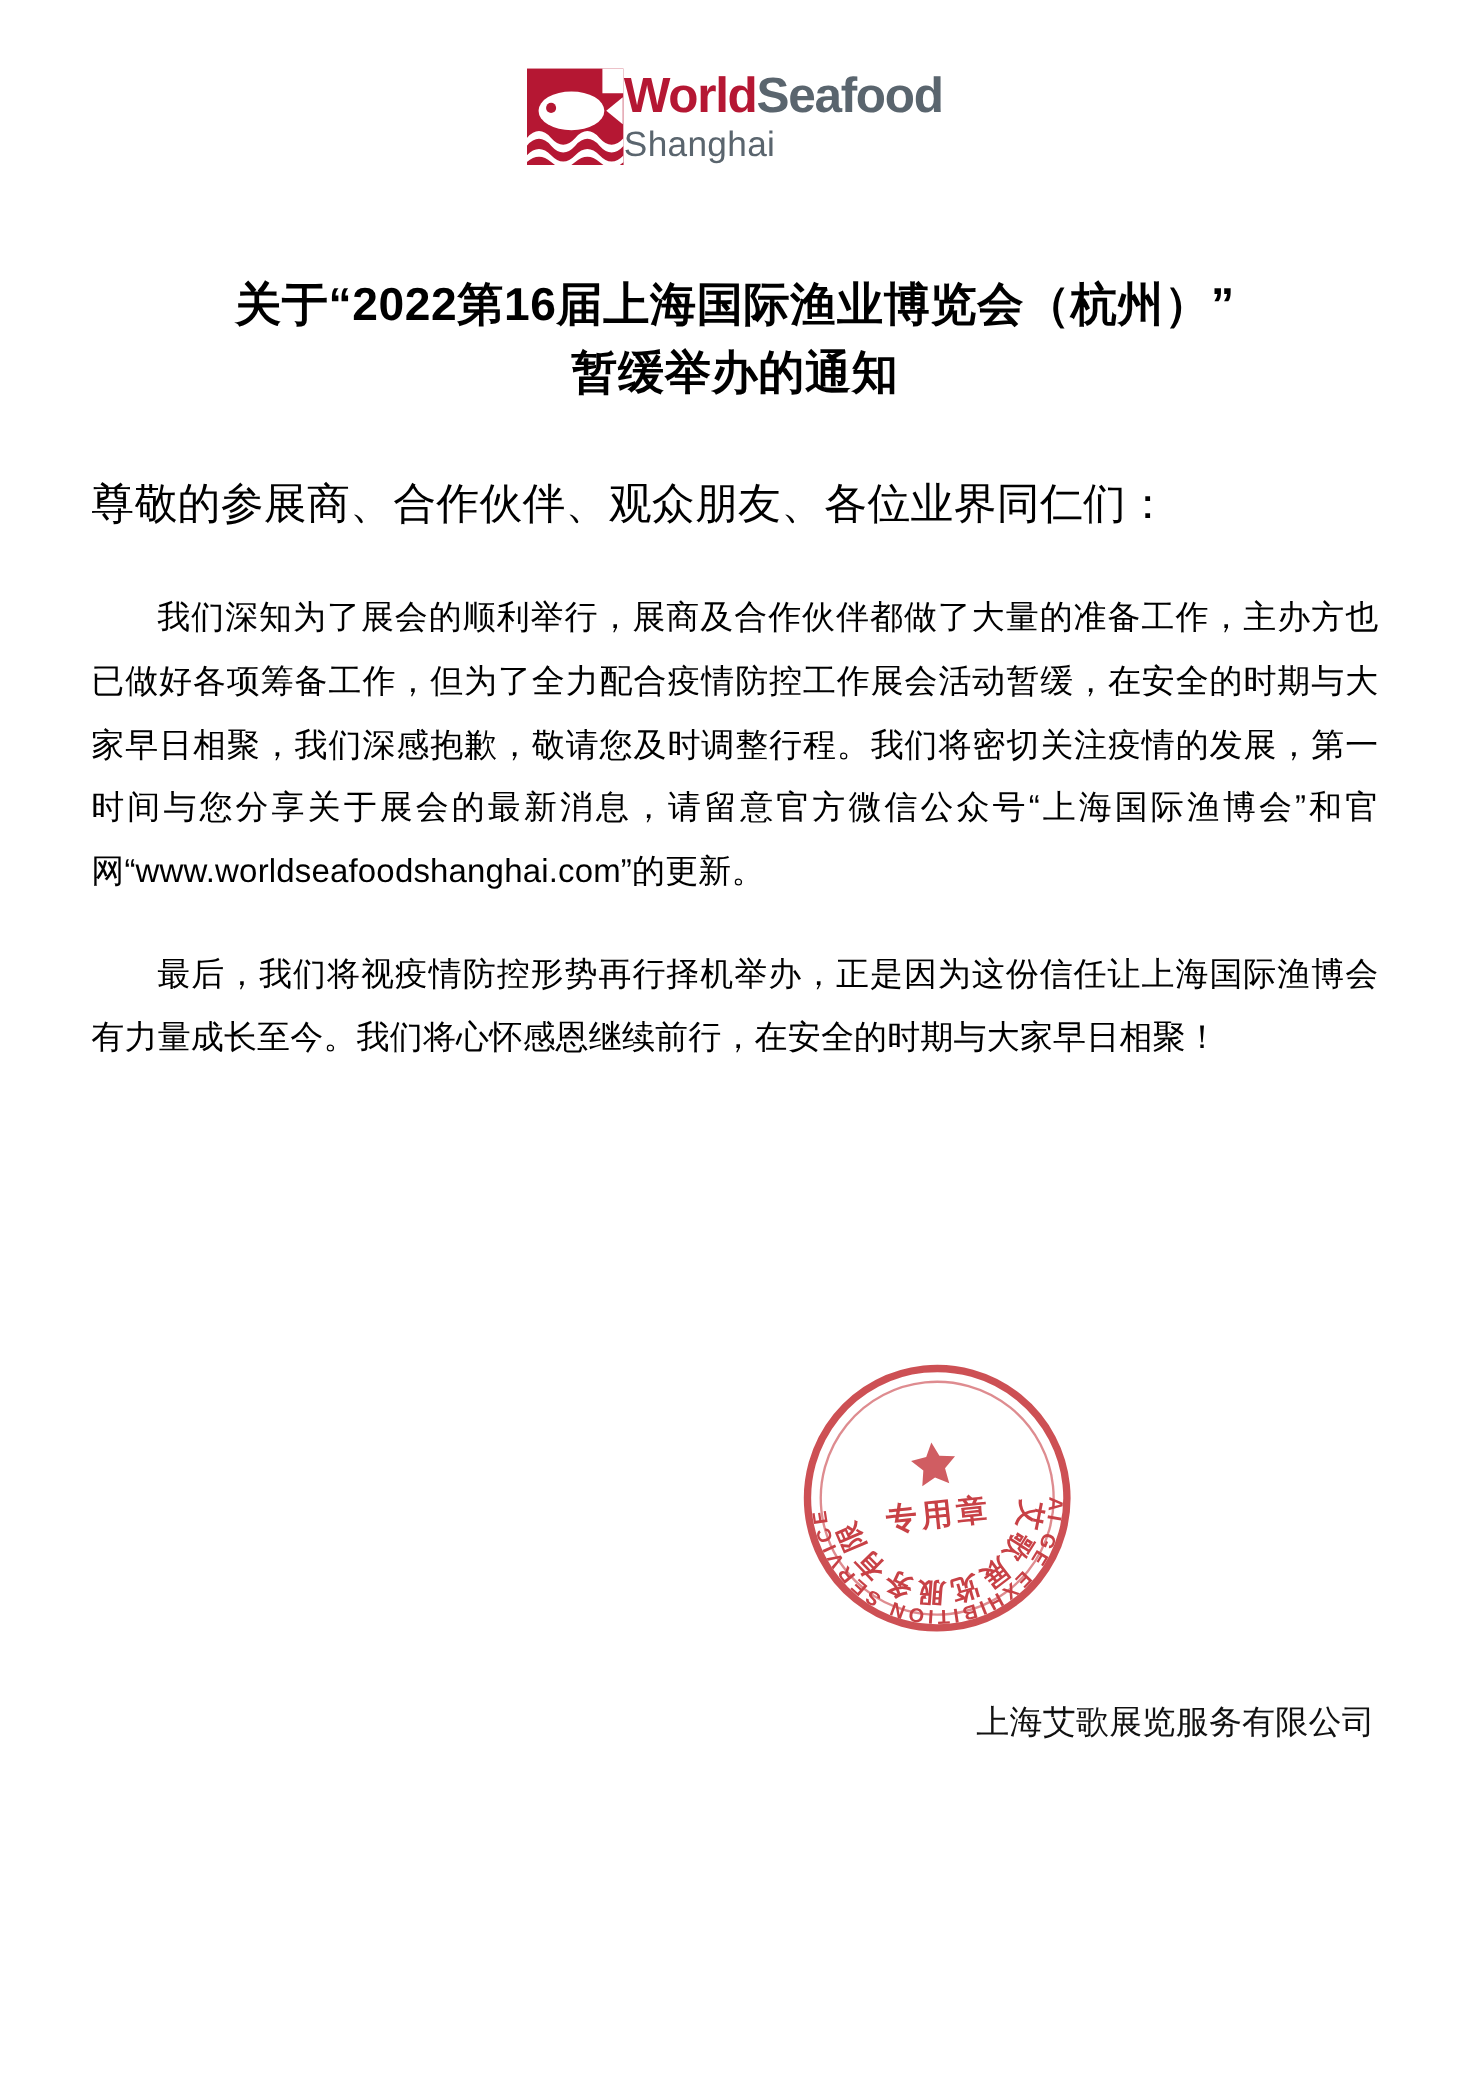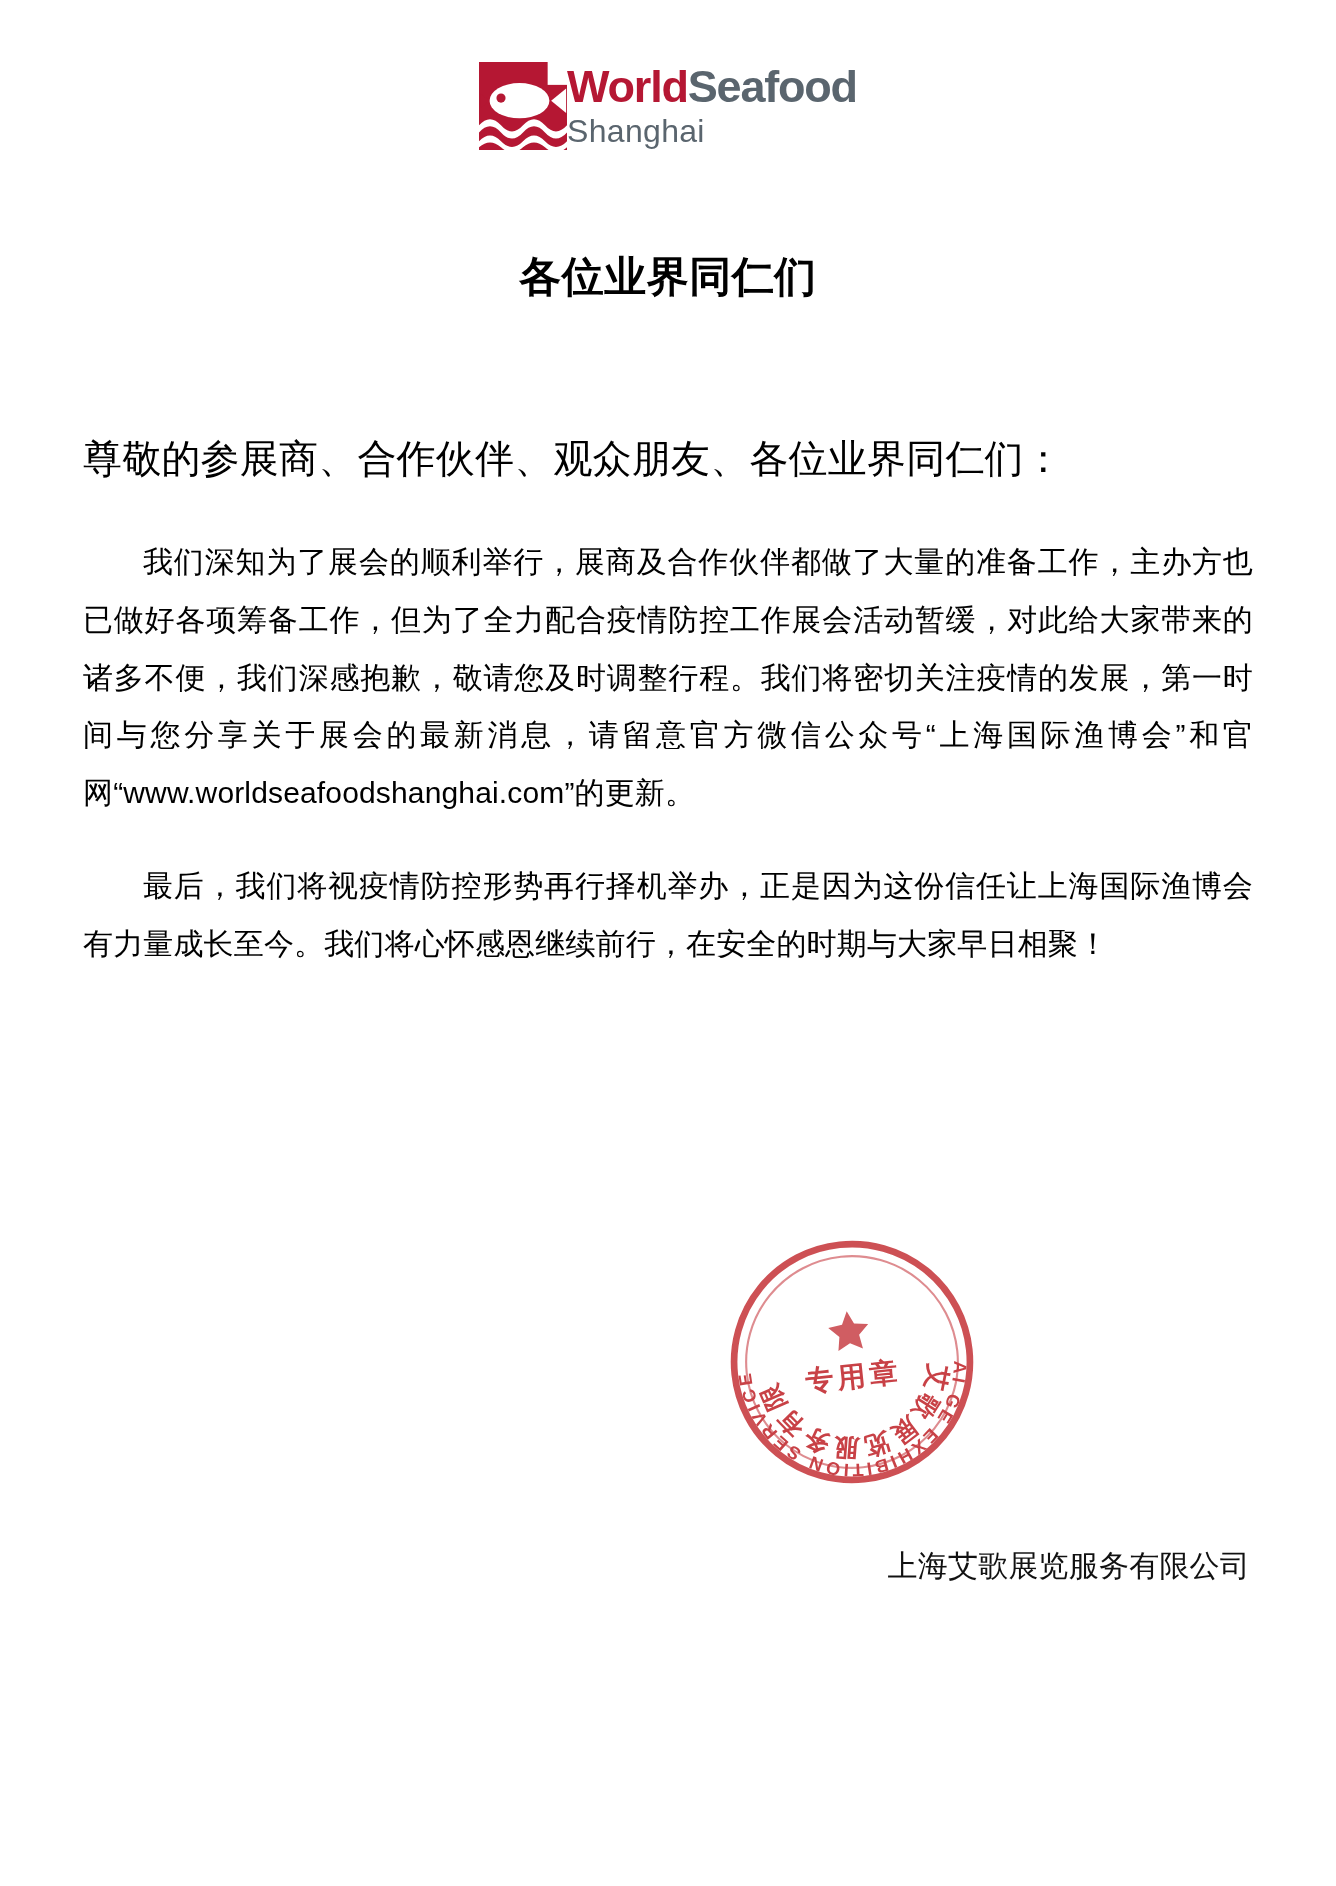--- a/index.html
+++ b/index.html
@@ -170,26 +170,27 @@
         </svg>
       </div>
       <div class="logo-text">
         <div class="logo-line1"><span class="w-red">World</span><span class="w-gray">Seafood</span></div>
         <div class="logo-line2">Shanghai</div>
       </div>
     </div>
   </div>
 
   <h1 class="doc-title">
-    <span class="t-line">各位业界同仁们</span>
+    <span class="t-line">关于“2022第16届上海国际渔业博览会（杭州）”</span>
+    <span class="t-line">暂缓举办的通知</span>
   </h1>
 
   <div class="body-block">
     <p class="greeting">尊敬的参展商、合作伙伴、观众朋友、各位业界同仁们：</p>
-    <p class="para">我们深知为了展会的顺利举行，展商及合作伙伴都做了大量的准备工作，主办方也已做好各项筹备工作，但为了全力配合疫情防控工作展会活动暂缓，对此给大家带来的诸多不便，我们深感抱歉，敬请您及时调整行程。我们将密切关注疫情的发展，第一时间与您分享关于展会的最新消息，请留意官方微信公众号“上海国际渔博会”和官网“www.worldseafoodshanghai.com”的更新。</p>
+    <p class="para">我们深知为了展会的顺利举行，展商及合作伙伴都做了大量的准备工作，主办方也已做好各项筹备工作，但为了全力配合疫情防控工作展会活动暂缓，在安全的时期与大家早日相聚，我们深感抱歉，敬请您及时调整行程。我们将密切关注疫情的发展，第一时间与您分享关于展会的最新消息，请留意官方微信公众号“上海国际渔博会”和官网“www.worldseafoodshanghai.com”的更新。</p>
     <p class="para">最后，我们将视疫情防控形势再行择机举办，正是因为这份信任让上海国际渔博会有力量成长至今。我们将心怀感恩继续前行，在安全的时期与大家早日相聚！</p>
   </div>
 
   <div class="stamp">
     <svg width="268" height="268" viewBox="0 0 200 200" aria-hidden="true">
       <defs>
         <path id="arcOuter" d="M 100,100 m -76,0 a 76,76 0 1,1 152,0" transform="rotate(180 100 100)" fill="none"></path>
         <path id="arcInner" d="M 100,100 m -58,0 a 58,58 0 1,1 116,0" transform="rotate(180 100 100)" fill="none"></path>
       </defs>
       <circle cx="100" cy="100" r="88" fill="none" stroke="#c1272d" stroke-width="5" opacity="0.92"></circle>

